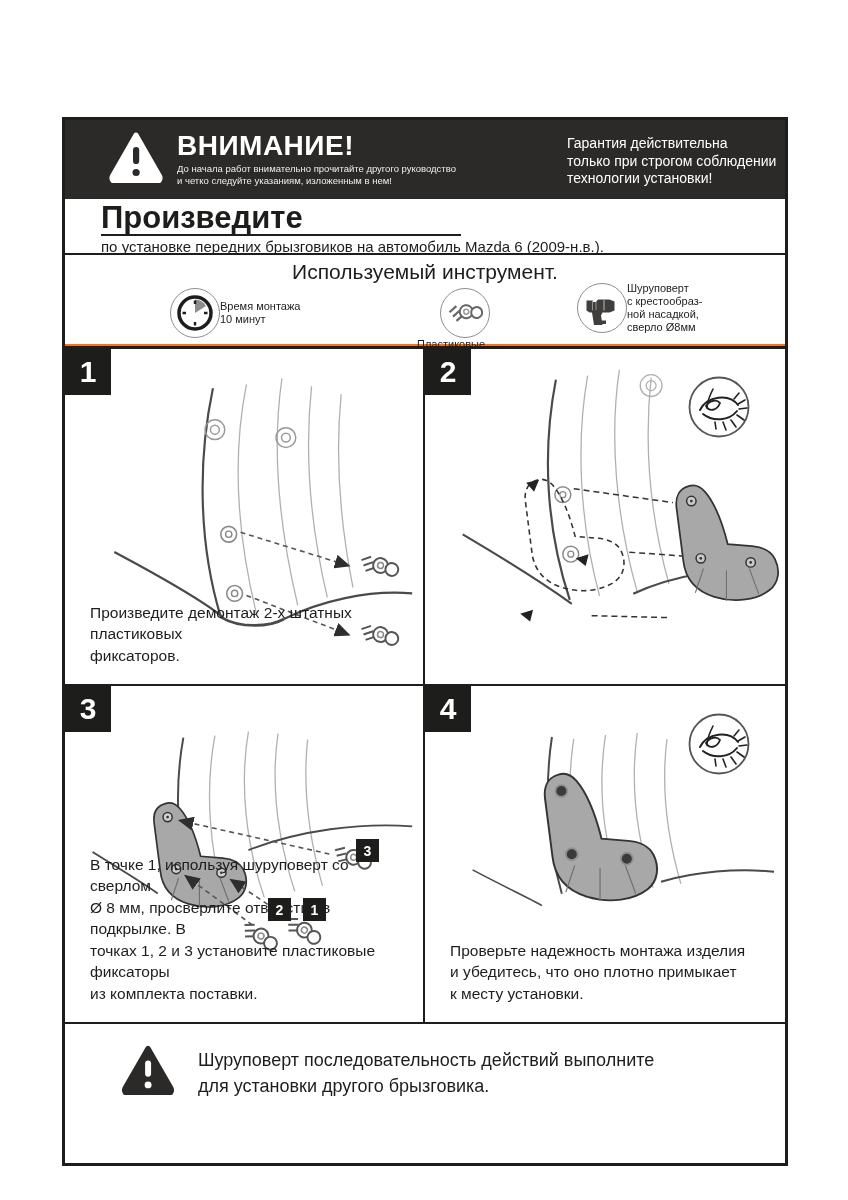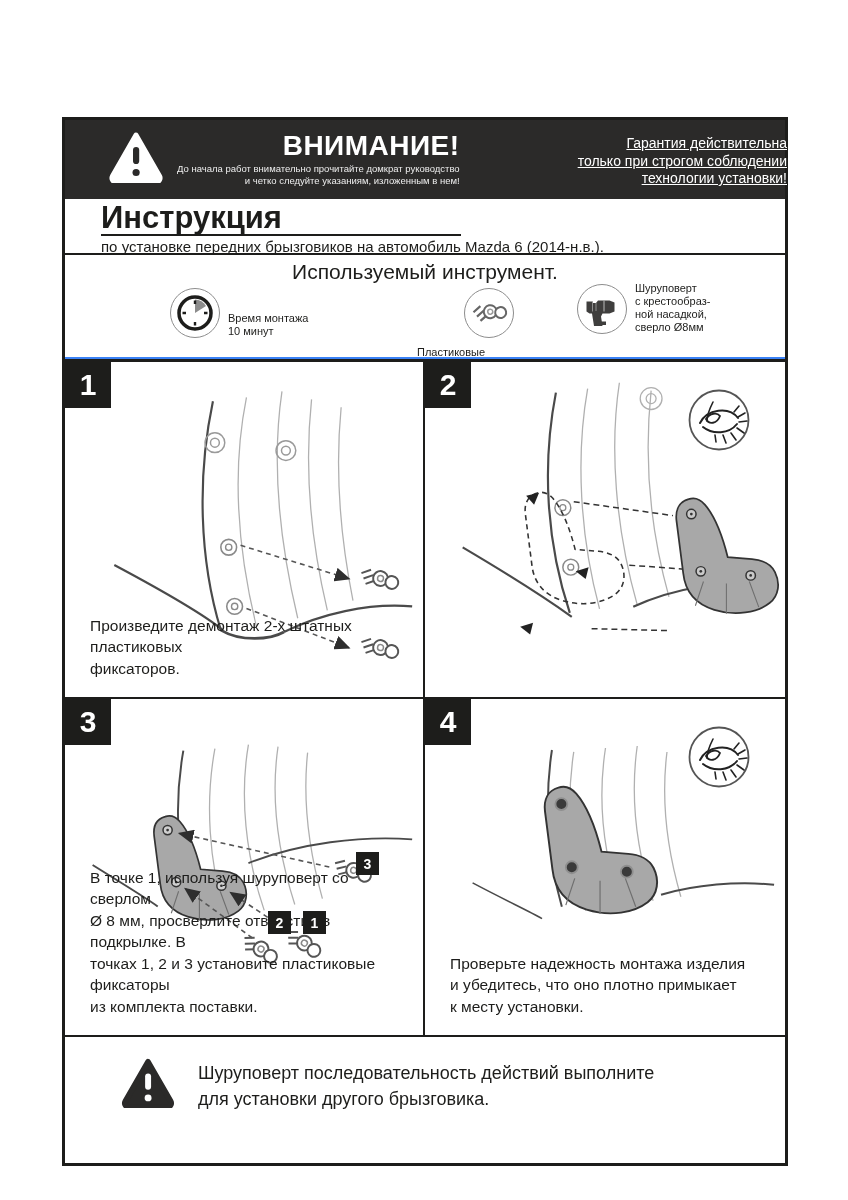--- a/index.html
+++ b/index.html
@@ -2,36 +2,36 @@
 <html><head>
 <meta charset="utf-8">
 <style>
   html,body{margin:0;padding:0;background:#fff;}
   body{width:848px;height:1200px;position:relative;font-family:"Liberation Sans",sans-serif;color:#1d1d1b;}
   .page{position:absolute;left:62px;top:117px;width:726px;height:1049px;border:3px solid #1d1d1b;
         box-sizing:border-box;background:#fff;display:flex;flex-direction:column;}
   .pre{white-space:pre-line;}
 
   
-  .banner{height:79px;background:#2b2a29;position:relative;flex:none;text-align:right;}
+  .banner{height:79px;background:#2b2a29;position:relative;flex:none;}
   .banner-tri{position:absolute;left:44px;top:11px;}
   .banner-text{position:absolute;left:112px;top:11px;color:#fff;}
   .banner-title{font-size:28px;font-weight:bold;letter-spacing:.5px;line-height:30px;}
   .banner-note{font-size:9.5px;line-height:12px;margin-top:2px;color:#eee;}
-  .banner-warranty{position:absolute;left:502px;top:15px;width:220px;color:#fff;font-size:14px;line-height:17.5px;text-decoration:underline;}
+  .banner-warranty{position:absolute;left:502px;top:15px;width:220px;color:#fff;font-size:14px;line-height:17.5px;}
 
   
   .title-section{height:56px;border-bottom:2px solid #1d1d1b;padding:2px 0 0 36px;box-sizing:border-box;flex:none;}
   .doc-title{font-size:31px;font-weight:bold;line-height:33px;border-bottom:2.5px solid #1d1d1b;width:360px;}
   .doc-subtitle{font-size:15px;line-height:17px;margin-top:2px;}
 
   
-  .tools-section{height:104px;border-bottom:2px solid #3b82f6;box-sizing:border-box;position:relative;flex:none;}
+  .tools-section{height:91px;border-bottom:2px solid #f97316;box-sizing:border-box;position:relative;flex:none;}
   .tools-title{text-align:center;font-size:21px;margin-top:5px;}
-  .tool{position:absolute;display:flex;align-items:flex-end;gap:8px;top:33px;}
+  .tool{position:absolute;display:flex;align-items:center;gap:0;top:33px;}
   .tool.t1{left:105px;} .tool.t2{left:238px;} .tool.t3{left:352px;flex-direction:column;} .tool.t4{left:512px;top:27px;}
   .tool-circle{width:48px;height:48px;border:1.5px solid #8d8d8d;border-radius:50%;
                display:flex;align-items:center;justify-content:center;flex:none;background:#fff;}
   .tool-label{font-size:11px;line-height:13px;}
 
   
   .warning-band{height:52px;position:relative;flex:none;}
   .warn-tri{position:absolute;left:46px;top:3px;}
   .warning-text{position:absolute;left:93px;top:5px;font-size:16px;line-height:21.5px;}
 
@@ -65,31 +65,31 @@
   <div class="banner">
     <span class="banner-tri">
       <svg width="54" height="52" viewBox="0 0 54 52">
         <path d="M27,4 L50.5,45 a4,4 0 0 1 -3.5,6 H7 a4,4 0 0 1 -3.5,-6 Z" fill="#fff" stroke="#fff" stroke-width="5" stroke-linejoin="round"></path>
         <rect x="24" y="16" width="6.2" height="17" rx="3.1" fill="#2b2a29"></rect>
         <circle cx="27.1" cy="41.5" r="3.6" fill="#2b2a29"></circle>
       </svg>
     </span>
     <div class="banner-text">
       <div class="banner-title">ВНИМАНИЕ!</div>
-      <div class="banner-note pre">До начала работ внимательно прочитайте домкрат руководство
+      <div class="banner-note pre">До начала работ внимательно прочитайте другого руководство
 и четко следуйте указаниям, изложенным в нем!</div>
     </div>
     <div class="banner-warranty pre">Гарантия действительна
 только при строгом соблюдении
 технологии установки!</div>
   </div>
 
   <div class="title-section">
-    <div class="doc-title">Инструкция</div>
-    <div class="doc-subtitle">по установке передних брызговиков на автомобиль Mazda 6 (2014-н.в.).</div>
+    <div class="doc-title">Произведите</div>
+    <div class="doc-subtitle">по установке передних брызговиков на автомобиль Mazda 6 (2009-н.в.).</div>
   </div>
 
   <div class="tools-section">
     <div class="tools-title">Используемый инструмент.</div>
 
     <div class="tool t1">
       <span class="tool-circle">
         <svg width="40" height="40" viewBox="0 0 40 40">
           <circle cx="20" cy="20" r="16" fill="#fff" stroke="#1d1d1b" stroke-width="3.5"></circle>
           <path d="M20,20 L20,6.5 A13.5,13.5 0 0 1 31,13 Z" fill="#8c8c8c"></path>

